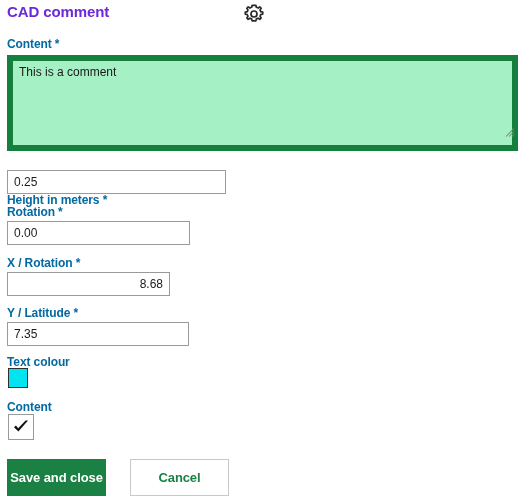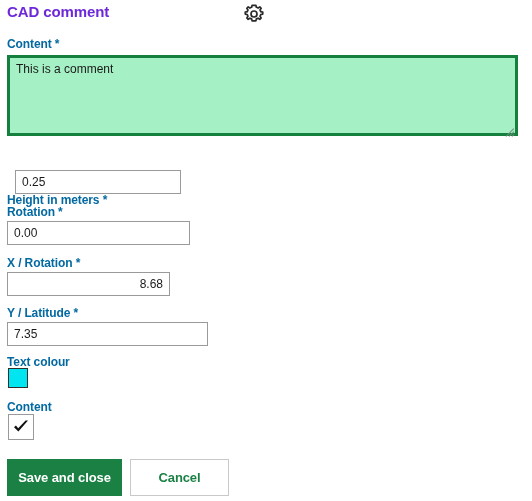--- a/index.html
+++ b/index.html
@@ -79,23 +79,23 @@
     outline: none;
     border-radius: 0;
   }
 
   
   .content-area {
     position: absolute;
     left: 7px;
     top: 55px;
     width: 511px;
-    height: 81px;
-    box-sizing: border-box;
-    border: 3px solid #15803d;
+    height: 96px;
+    box-sizing: border-box;
+    border: 6px solid #15803d;
     background: #a5f0c4;
     font-family: "Liberation Sans", sans-serif;
     font-size: 12px;
     color: #1a1a1a;
     padding: 4px 6px;
     line-height: 15px;
     resize: none;
     outline: none;
     overflow: hidden;
     border-radius: 0;
@@ -163,23 +163,23 @@
     cursor: pointer;
     border-radius: 0;
     display: flex;
     align-items: center;
     justify-content: center;
     padding: 0;
   }
   .btn-primary {
     left: 7px;
     top: 459px;
-    width: 115px;
+    width: 99px;
     background: #1b8044;
-    border: 7px solid #701a75;
+    border: 2px solid #701a75;
     color: #ffffff;
   }
   .btn-secondary {
     left: 130px;
     top: 459px;
     width: 99px;
     background: #ffffff;
     border: 1px solid #c9c9c9;
     color: #1b8044;
   }
@@ -203,30 +203,30 @@
 
   <div class="field-label" style="left:7px; top:36px;">Content *</div>
   <textarea class="content-area" spellcheck="false" placeholder="" style="background: rgb(165, 240, 196);">This is a comment</textarea>
   <span class="resize-grip">
     <i></i>
       <i></i>
       <i></i>
   </span>
 
   <div class="field-label" style="left:7px; top:152px;margin-top:40px;">Height in meters *</div>
-  <input class="text-input" style="left: 15px; top: 170px; width: 166px;" type="text" value="0.25">
+  <input class="text-input" style="left: 7px; top: 170px; width: 219px;" type="text" value="0.25">
 
   <div class="field-label" style="left:7px; top:204px;">Rotation *</div>
   <input class="text-input" style="left: 7px; top: 221px; width: 183px;" type="text" value="0.00">
 
   <div class="field-label" style="left:7px; top:255px;">X / Rotation *</div>
   <input class="text-input" style="left: 7px; top: 272px; width: 163px; text-align: right;" type="text" value="8.68">
 
   <div class="field-label" style="left:7px; top:305px;">Y / Latitude *</div>
-  <input class="text-input" style="left: 7px; top: 322px; width: 201px;" type="text" value="7.35">
+  <input class="text-input" style="left: 7px; top: 322px; width: 182px;" type="text" value="7.35">
 
   <div class="field-label" style="left:7px; top:354px;">Text colour</div>
   <div class="colour-swatch" style="background: rgb(0, 229, 240);"></div>
 
   <div class="field-label" style="left:7px; top:399px;">Content</div>
   <div class="checkbox-box">
     <svg width="20" height="20" viewBox="0 0 20 20" aria-hidden="true">
       <path d="M3 10.3 L7.4 14.6 L17 3.6 L14.6 3.6 L7.2 11.3 L4.9 8.6 Z" fill="#111111"></path>
     </svg>
   </div>

